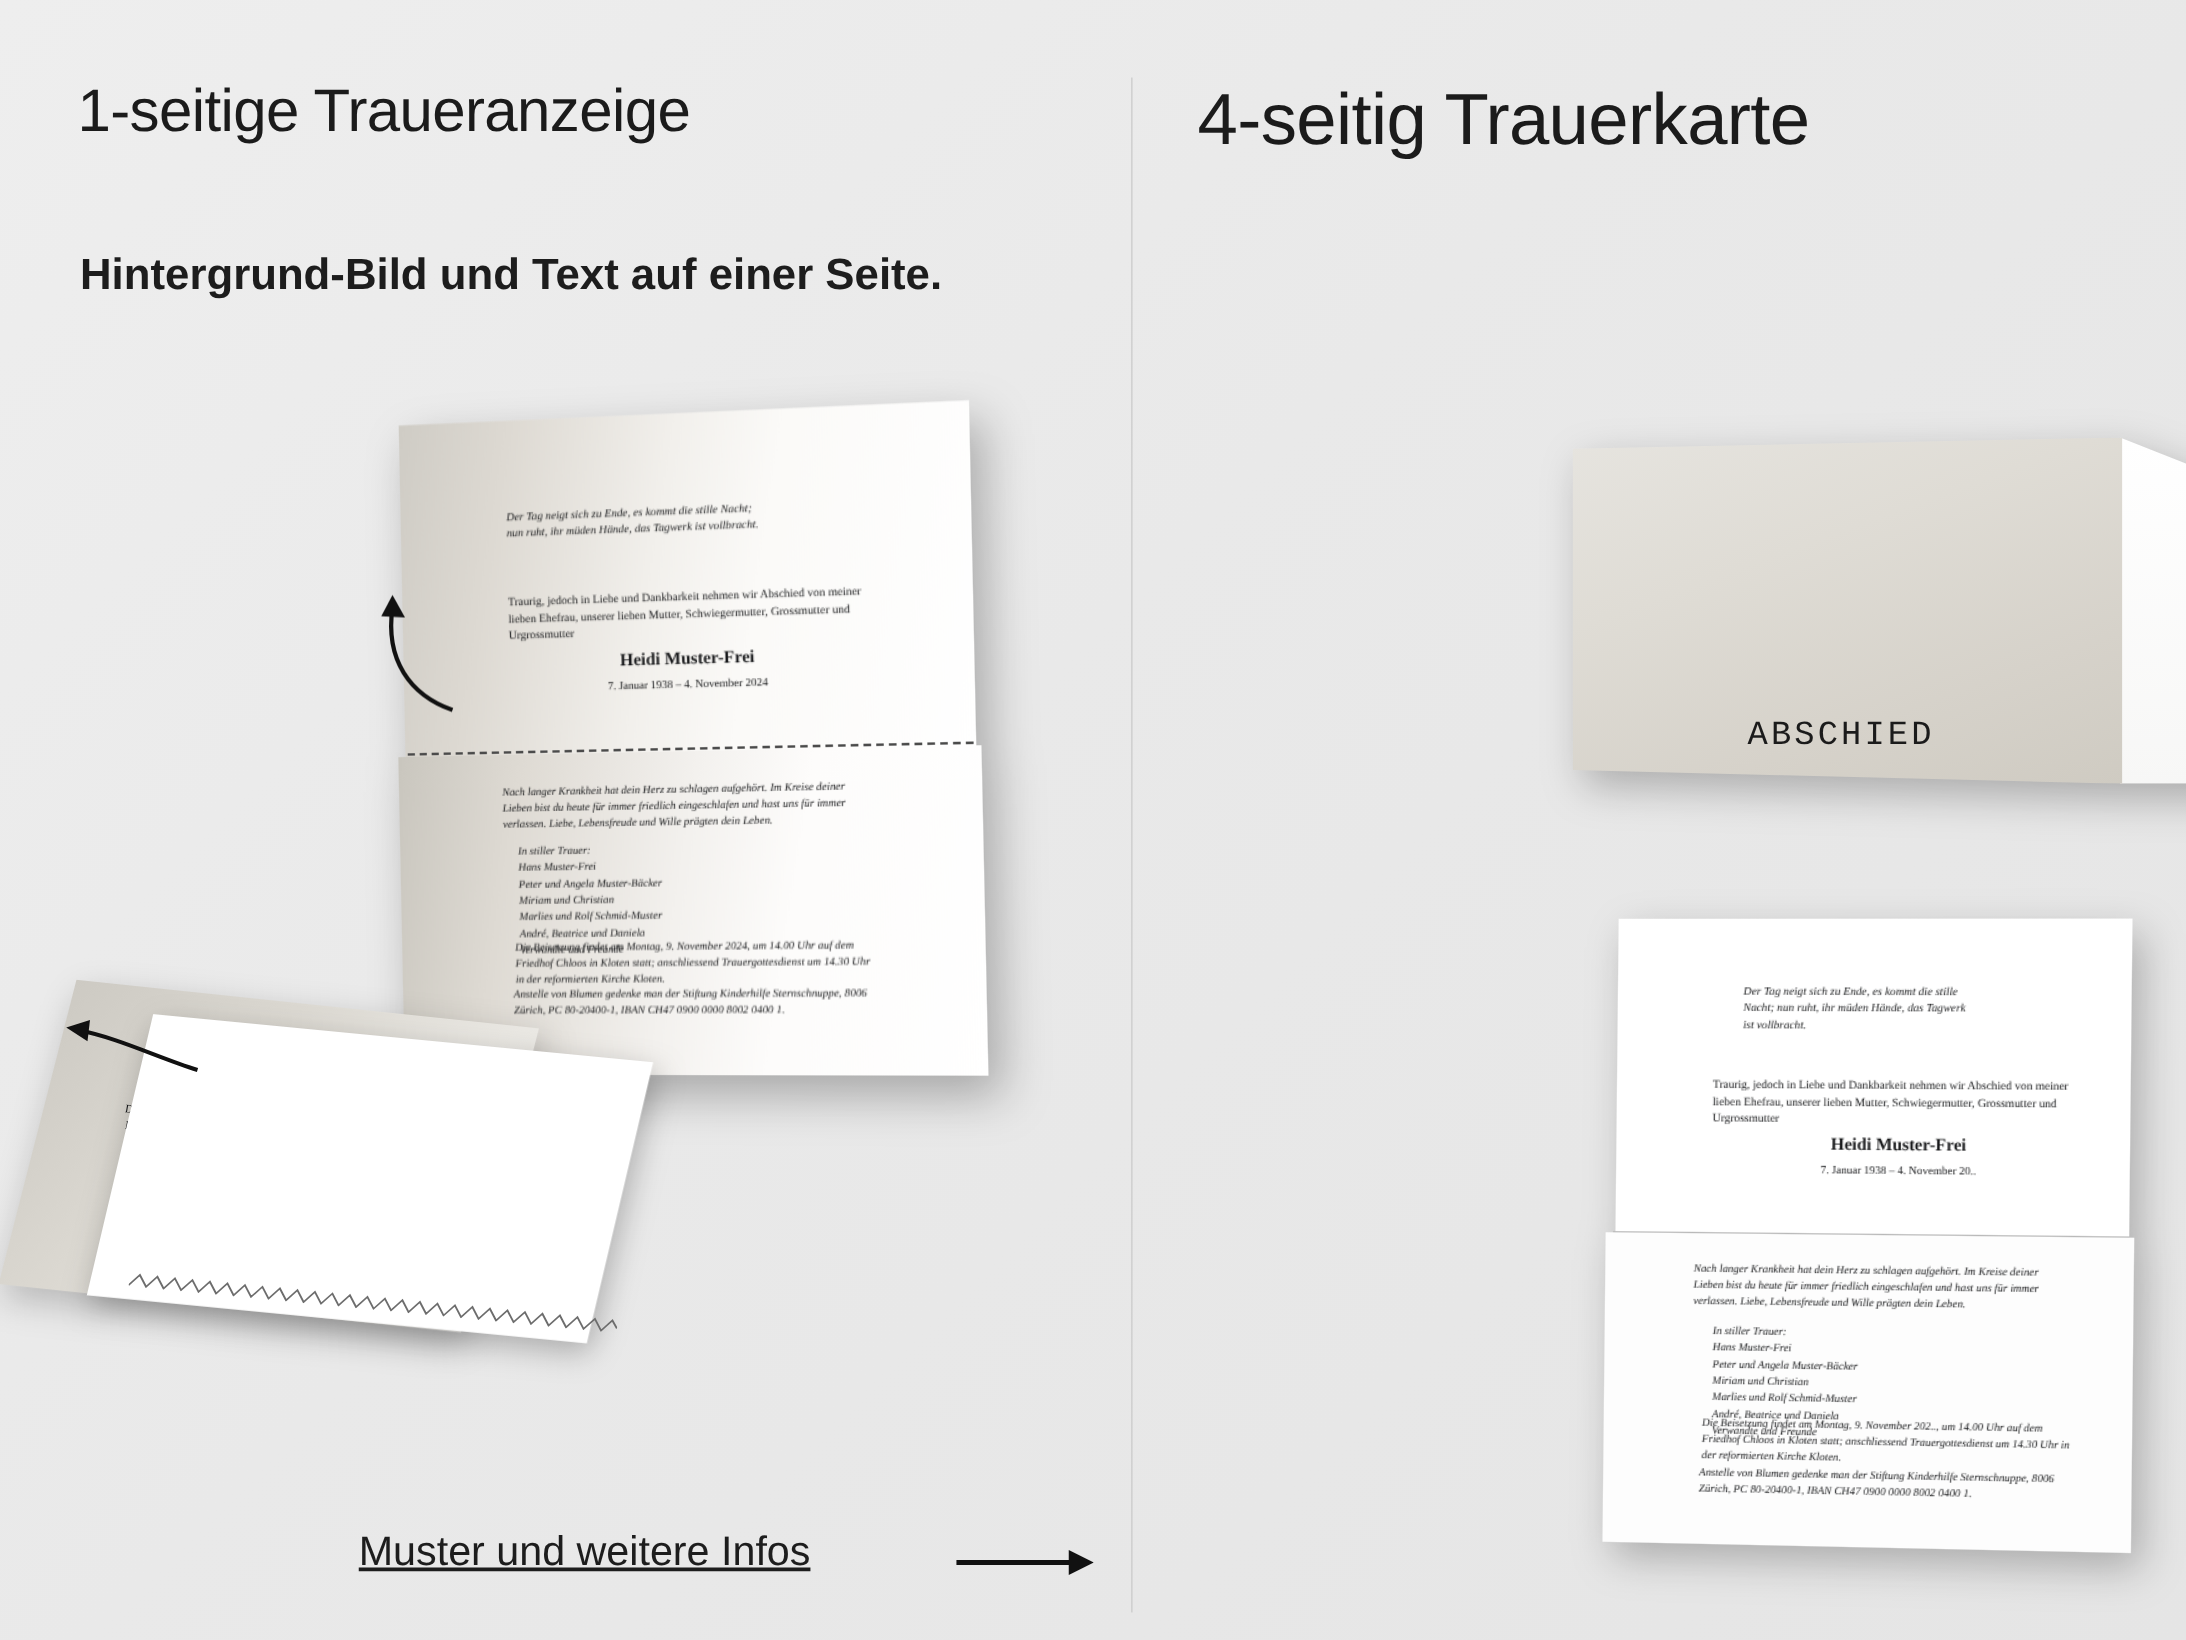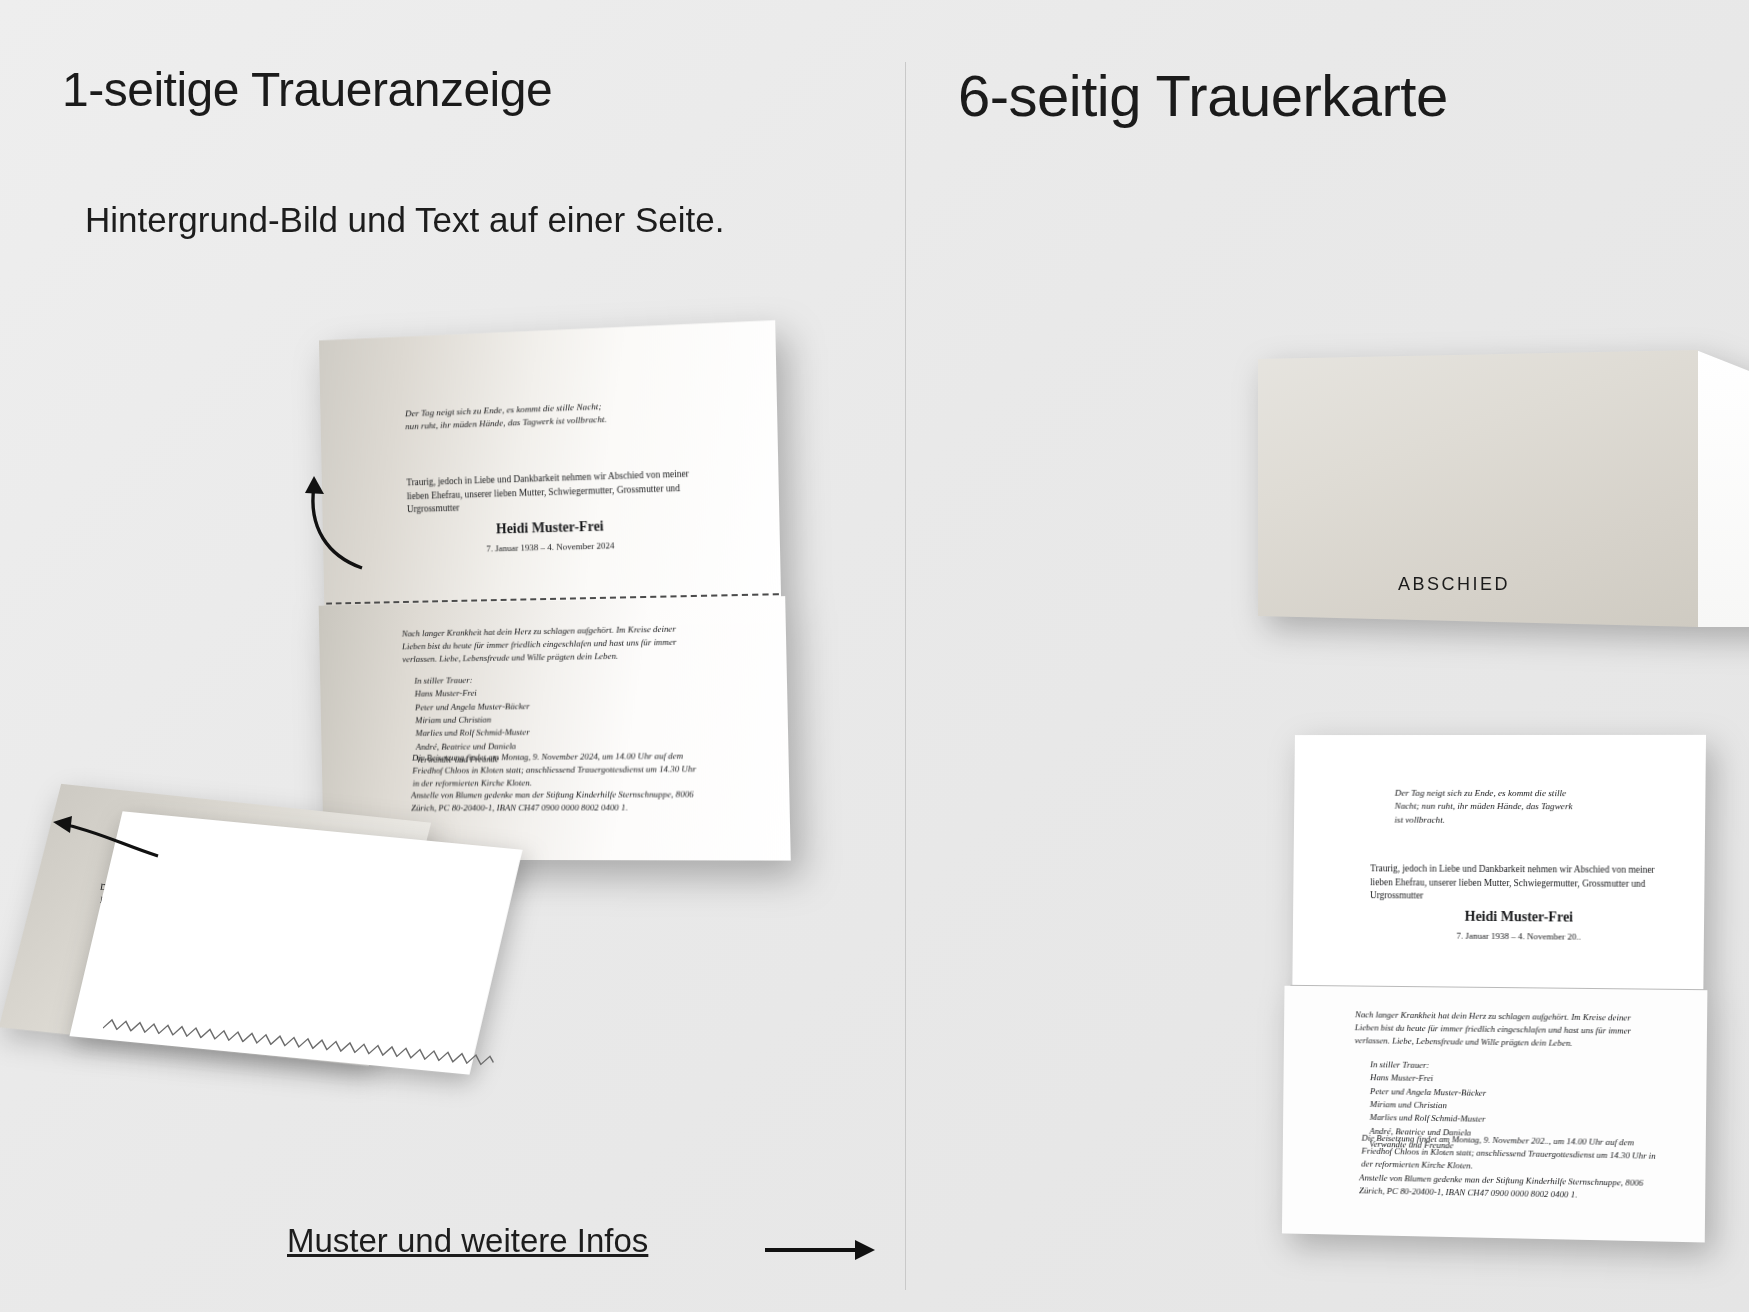--- a/index.html
+++ b/index.html
@@ -47,24 +47,23 @@
     font-weight: 400;
     letter-spacing: -0.5px;
     color: #1b1b1b;
     white-space: nowrap;
   }
   .col-left-sub {
     position: absolute;
     left: 64px;
     top: 200px;
     font-size: 35px;
-    font-weight: 400;
+    font-weight: 700;
     color: #1d1d1d;
     white-space: nowrap;
-    margin-left: 21px;
   }
   .col-right-sub {
     position: absolute;
     left: 958px;
     top: 200px;
     font-size: 35px;
     font-weight: 400;
     color: #1d1d1d;
     white-space: nowrap;
   }
@@ -232,22 +231,22 @@
   .card-out-right {
     position: absolute;
     left: 438px; top: 0;
     width: 86px; height: 277px;
     background: linear-gradient(180deg, #ffffff 0%, #f7f7f6 100%);
     clip-path: polygon(0 0, 100% 34px, 100% 100%, 0 100%);
   }
   .abschied {
     position: absolute;
     left: 140px; top: 224px;
-    font-family: Liberation Sans, sans-serif;
-    font-size: 18px;
+    font-family: Liberation Mono, monospace;
+    font-size: 27px;
     letter-spacing: 2.5px;
     color: #1b1b1b;
   }
 
   
   .card-in-wrap {
     position: absolute;
     left: 1282px; top: 735px;
     width: 430px; height: 505px;
     transform: perspective(1600px) rotateY(-4deg) rotateZ(0.6deg);
@@ -283,21 +282,21 @@
 </head>
 <body>
 
 <div class="page">
 
   <div class="divider"></div>
 
   <div class="col-left-title">1-seitige Traueranzeige</div>
   <div class="col-left-sub">Hintergrund-Bild und Text auf einer Seite.</div>
 
-  <div class="col-right-title">6-seitig Trauerkarte</div>
+  <div class="col-right-title">4-seitig Trauerkarte</div>
 
   <div class="sheet1-wrap doc">
     <div class="sheet1-top">
       <div class="s1-poem poem">Der Tag neigt sich zu Ende, es kommt die stille Nacht; nun ruht, ihr müden Hände, das Tagwerk ist vollbracht.</div>
       <div class="s1-intro intro">Traurig, jedoch in Liebe und Dankbarkeit nehmen wir Abschied von meiner lieben Ehefrau, unserer lieben Mutter, Schwiegermutter, Grossmutter und Urgrossmutter</div>
       <div class="s1-name name">Heidi Muster-Frei</div>
       <div class="s1-dates dates">7. Januar 1938 – 4. November 2024</div>
     </div>
     <div class="sheet1-bot">
       <div class="s1-body body-it">Nach langer Krankheit hat dein Herz zu schlagen aufgehört. Im Kreise deiner Lieben bist du heute für immer friedlich eingeschlafen und hast uns für immer verlassen. Liebe, Lebensfreude und Wille prägten dein Leben.</div>

